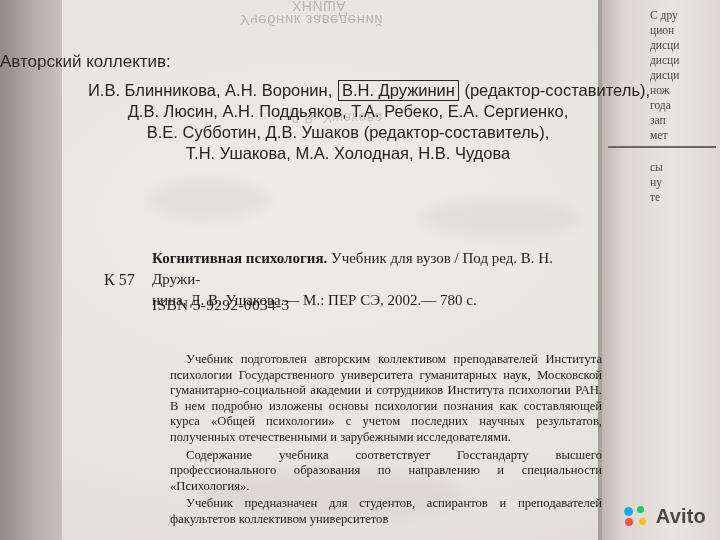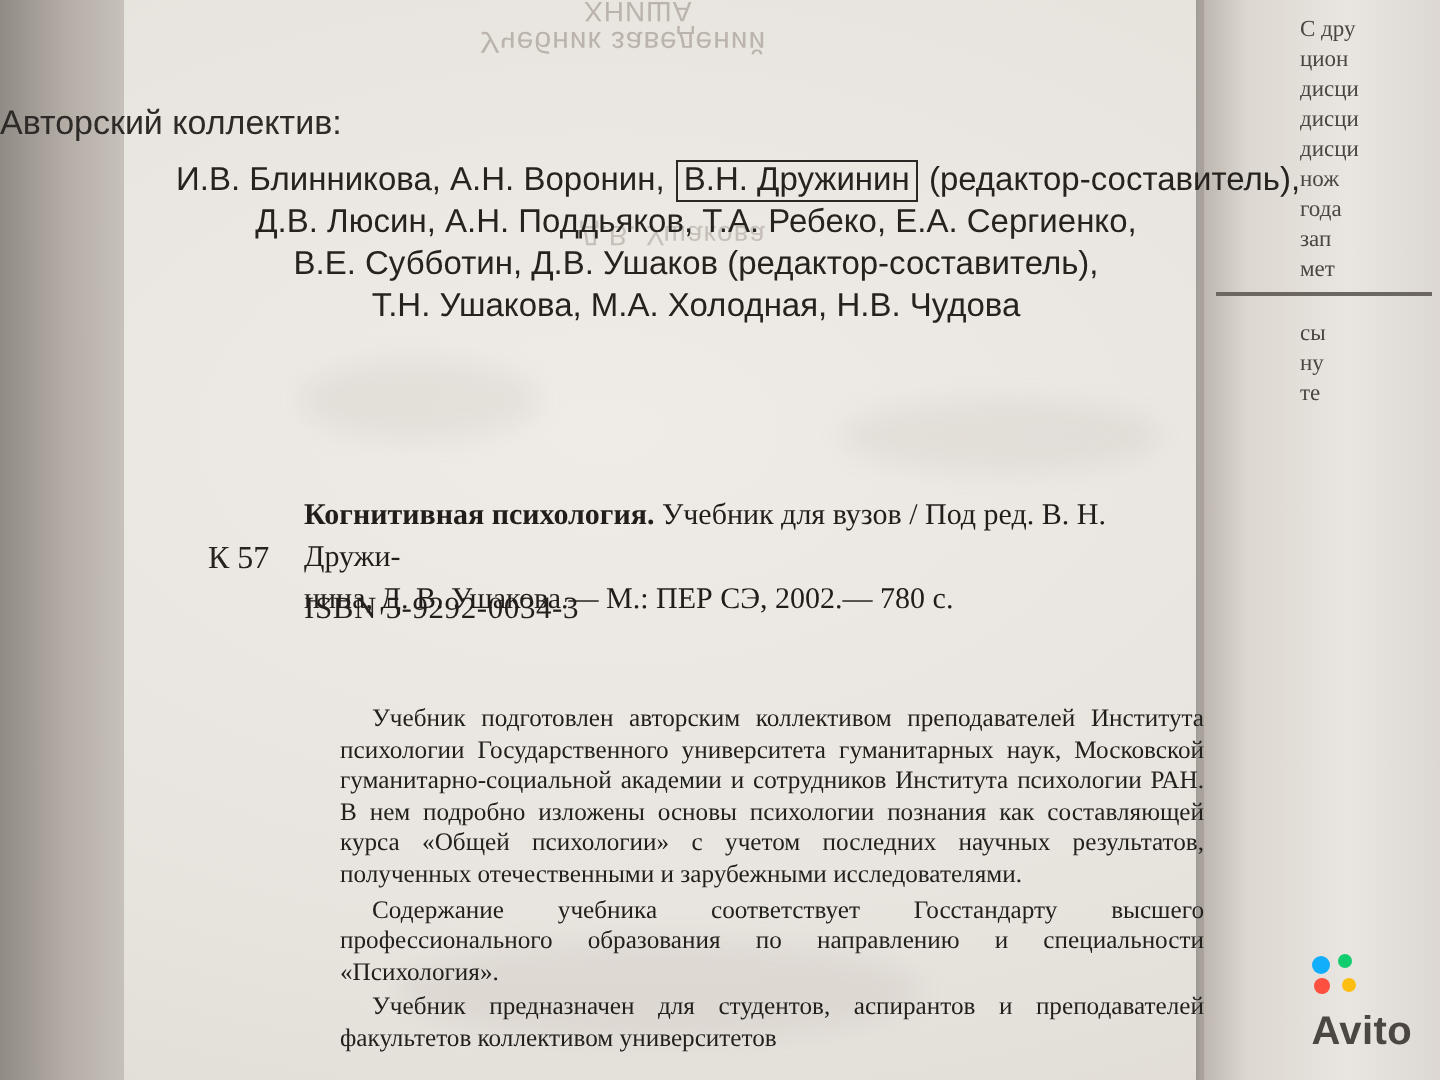--- a/index.html
+++ b/index.html
@@ -165,24 +165,23 @@
     height: 1.5px;
     background: #6d6762;
   }
 
   
   .wm {
     position: absolute;
     right: 14px;
     bottom: 12px;
     display: flex;
-    align-items: flex-start;
+    align-items: flex-end;
     gap: 6px;
     opacity: .92;
-    flex-direction: column;
   }
   .wm-dots {
     position: relative;
     width: 26px; height: 22px;
   }
   .wm-dots i {
     position: absolute;
     border-radius: 50%;
     display: block;
   }

